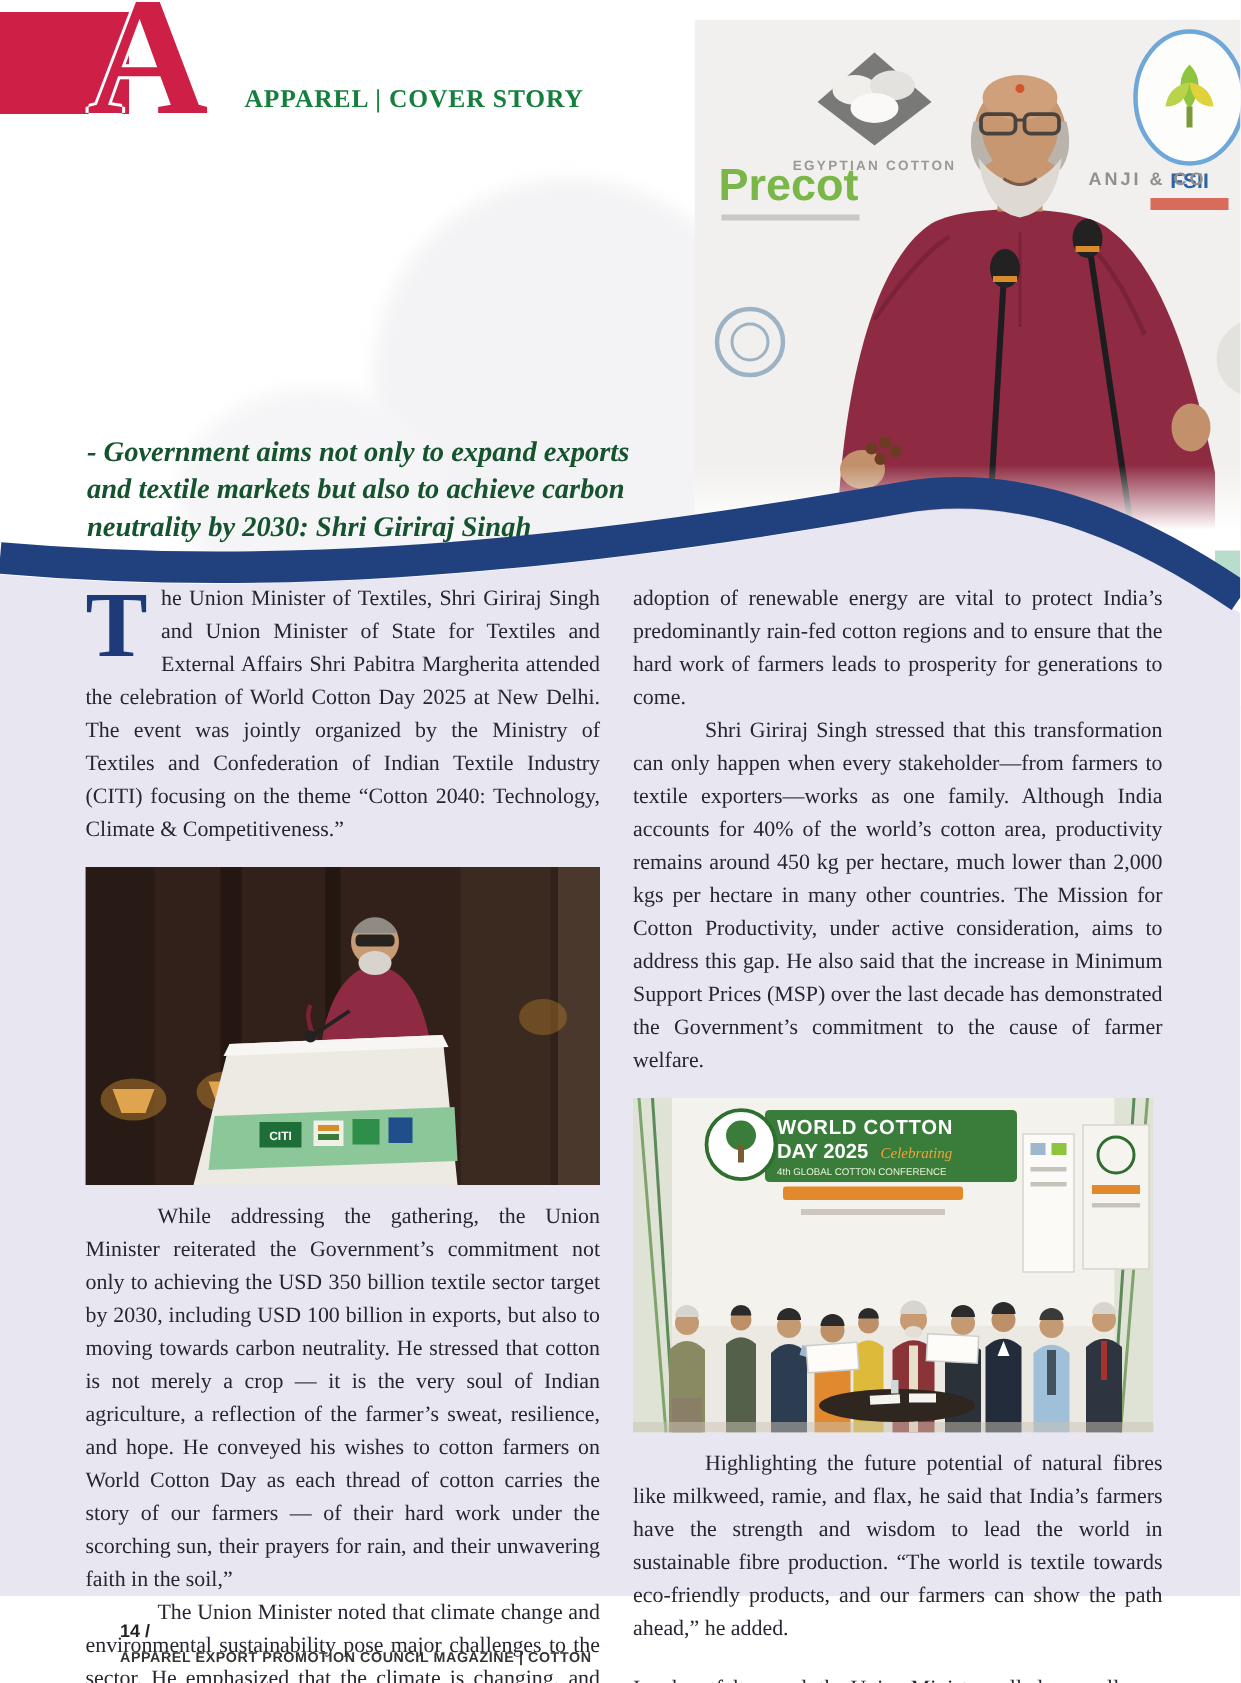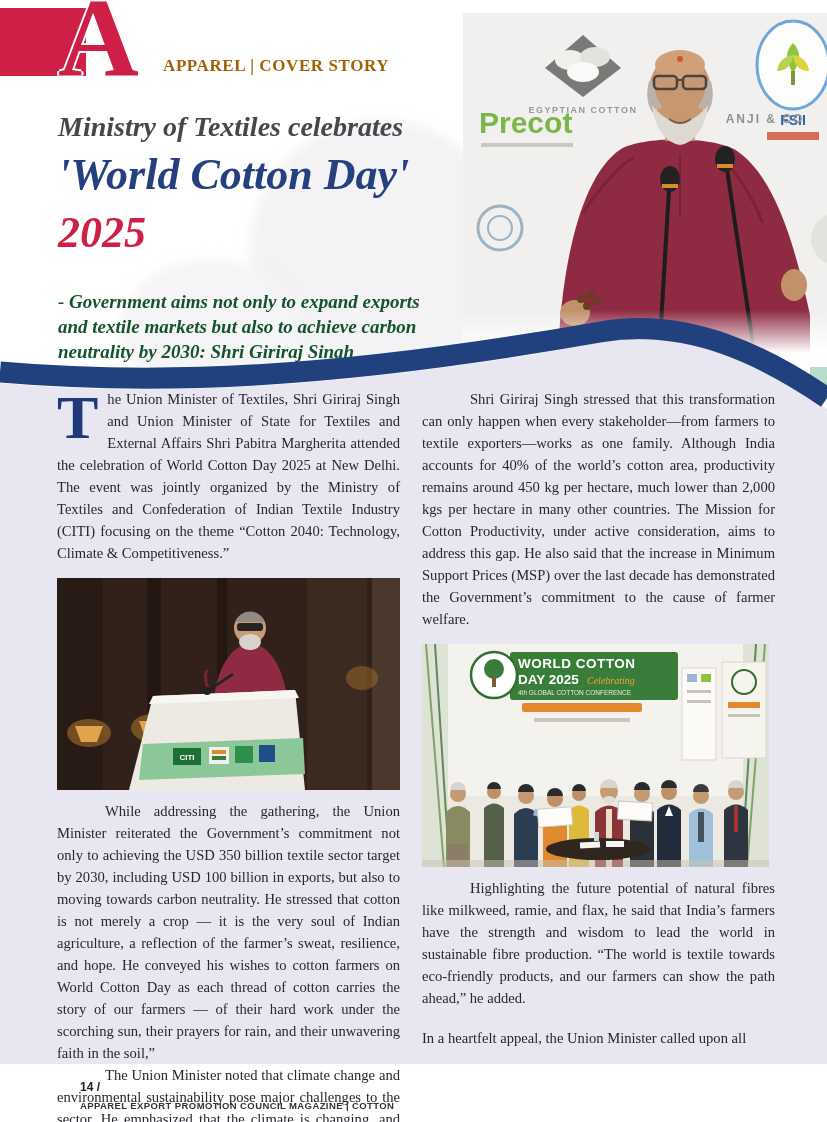--- a/index.html
+++ b/index.html
@@ -10,21 +10,21 @@
   .header-wash{position:absolute;left:0;top:0;width:827px;height:430px;background:#ffffff;}
   .header-ghost1{position:absolute;left:250px;top:120px;width:260px;height:260px;border-radius:50%;
         background:#f3f2f4;filter:blur(6px);}
   .header-ghost2{position:absolute;left:120px;top:260px;width:180px;height:140px;border-radius:50%;
         background:#f5f4f6;filter:blur(6px);}
 
   .logo-red-block{position:absolute;left:0;top:8px;width:86px;height:68px;background:#ce2046;}
   .logo-a{position:absolute;left:58px;top:-18px;font-size:112px;line-height:1;font-weight:bold;
         color:#ce2046;font-family:"Liberation Serif",serif;
         text-shadow:-2px 0 0 #fff,2px 0 0 #fff,0 -2px 0 #fff,0 2px 0 #fff;}
-  .kicker{position:absolute;left:163px;top:56px;font-size:17px;font-weight:bold;color:#a16207;
+  .kicker{position:absolute;left:163px;top:56px;font-size:17px;font-weight:bold;color:#15803d;
         letter-spacing:.6px;}
   .title{position:absolute;left:58px;top:108px;font-style:italic;font-weight:bold;white-space:nowrap;}
   .title .t1{display:block;font-size:28px;color:#47474b;line-height:38px;}
   .title .t2{display:block;font-size:44px;color:#24407e;line-height:58px;}
   .title .t3{display:block;font-size:44px;color:#ce2046;line-height:58px;}
   .standfirst{position:absolute;left:58px;top:270px;width:388px;font-size:19px;line-height:25px;
         font-style:italic;font-weight:bold;color:#14532d;}
 
   .hero-fig{position:absolute;left:450px;top:0;width:377px;height:345px;margin:13px;z-index:1;}
   .hero-fig svg{display:block;}
@@ -64,25 +64,20 @@
 
   <div class="header-wash">
     <div class="header-ghost1"></div>
     <div class="header-ghost2"></div>
   </div>
 
   <div class="logo-red-block"></div>
   <div class="logo-a">A</div>
   <div class="kicker">APPAREL | COVER STORY</div>
 
-  <h1 class="title" style="margin:0;">
-    <span class="t1">Ministry of Textiles celebrates</span>
-    <span class="t2">'World Cotton Day'</span>
-    <span class="t3">2025</span>
-  </h1>
 
   <p class="standfirst">- Government aims not only to expand exports and textile markets but also to achieve carbon neutrality by 2030: Shri Giriraj Singh</p>
 
   <figure class="hero-fig">
     <svg viewBox="0 0 377 345" width="377" height="345">
       <rect width="377" height="345" fill="#f1f0ee"></rect>
 
       <g opacity="0.9">
         <path d="M82 55 L120 22 L158 55 L120 84 Z" fill="#6d6d6b"></path>
         <ellipse cx="107" cy="47" rx="15" ry="10" fill="#f0efec"></ellipse>
@@ -206,20 +201,21 @@
             <circle cx="150" cy="113" r="4" fill="#222222"></circle>
           </g>
         </svg>
       </figure>
 
       <p class="indent">While addressing the gathering, the Union Minister reiterated the Government’s commitment not only to achieving the USD 350 billion textile sector target by 2030, including USD 100 billion in exports, but also to moving towards carbon neutrality. He stressed that cotton is not merely a crop — it is the very soul of Indian agriculture, a reflection of the farmer’s sweat, resilience, and hope. He conveyed his wishes to cotton farmers on World Cotton Day as each thread of cotton carries the story of our farmers — of their hard work under the scorching sun, their prayers for rain, and their unwavering faith in the soil,”</p>
       <p class="indent">The Union Minister noted that climate change and environmental sustainability pose major challenges to the sector. He emphasized that the climate is changing, and we must use water and electricity judiciously and work together to protect nature. Efficient water use, soil conservation, and</p>
     </section>
 
     <section class="col col-right">
+      <p>adoption of renewable energy are vital to protect India’s predominantly rain-fed cotton regions and to ensure that the hard work of farmers leads to prosperity for generations to come.</p>
       <p class="indent">Shri Giriraj Singh stressed that this transformation can only happen when every stakeholder—from farmers to textile exporters—works as one family. Although India accounts for 40% of the world’s cotton area, productivity remains around 450 kg per hectare, much lower than 2,000 kgs per hectare in many other countries. The Mission for Cotton Productivity, under active consideration, aims to address this gap. He also said that the increase in Minimum Support Prices (MSP) over the last decade has demonstrated the Government’s commitment to the cause of farmer welfare.</p>
 
       <figure class="infig">
         <svg viewBox="0 0 347 223" width="347" height="223">
           <rect width="347" height="223" fill="#ece9e2"></rect>
           <rect x="26" width="295" height="152" fill="#f4f2ec"></rect>
           <g>
             <rect x="0" width="26" height="223" fill="#dfe3d6"></rect>
             <path d="M4 0 L22 223" stroke="#7fa36b" stroke-width="2"></path>
             <path d="M13 0 L26 200" stroke="#5c8a5a" stroke-width="2"></path>

